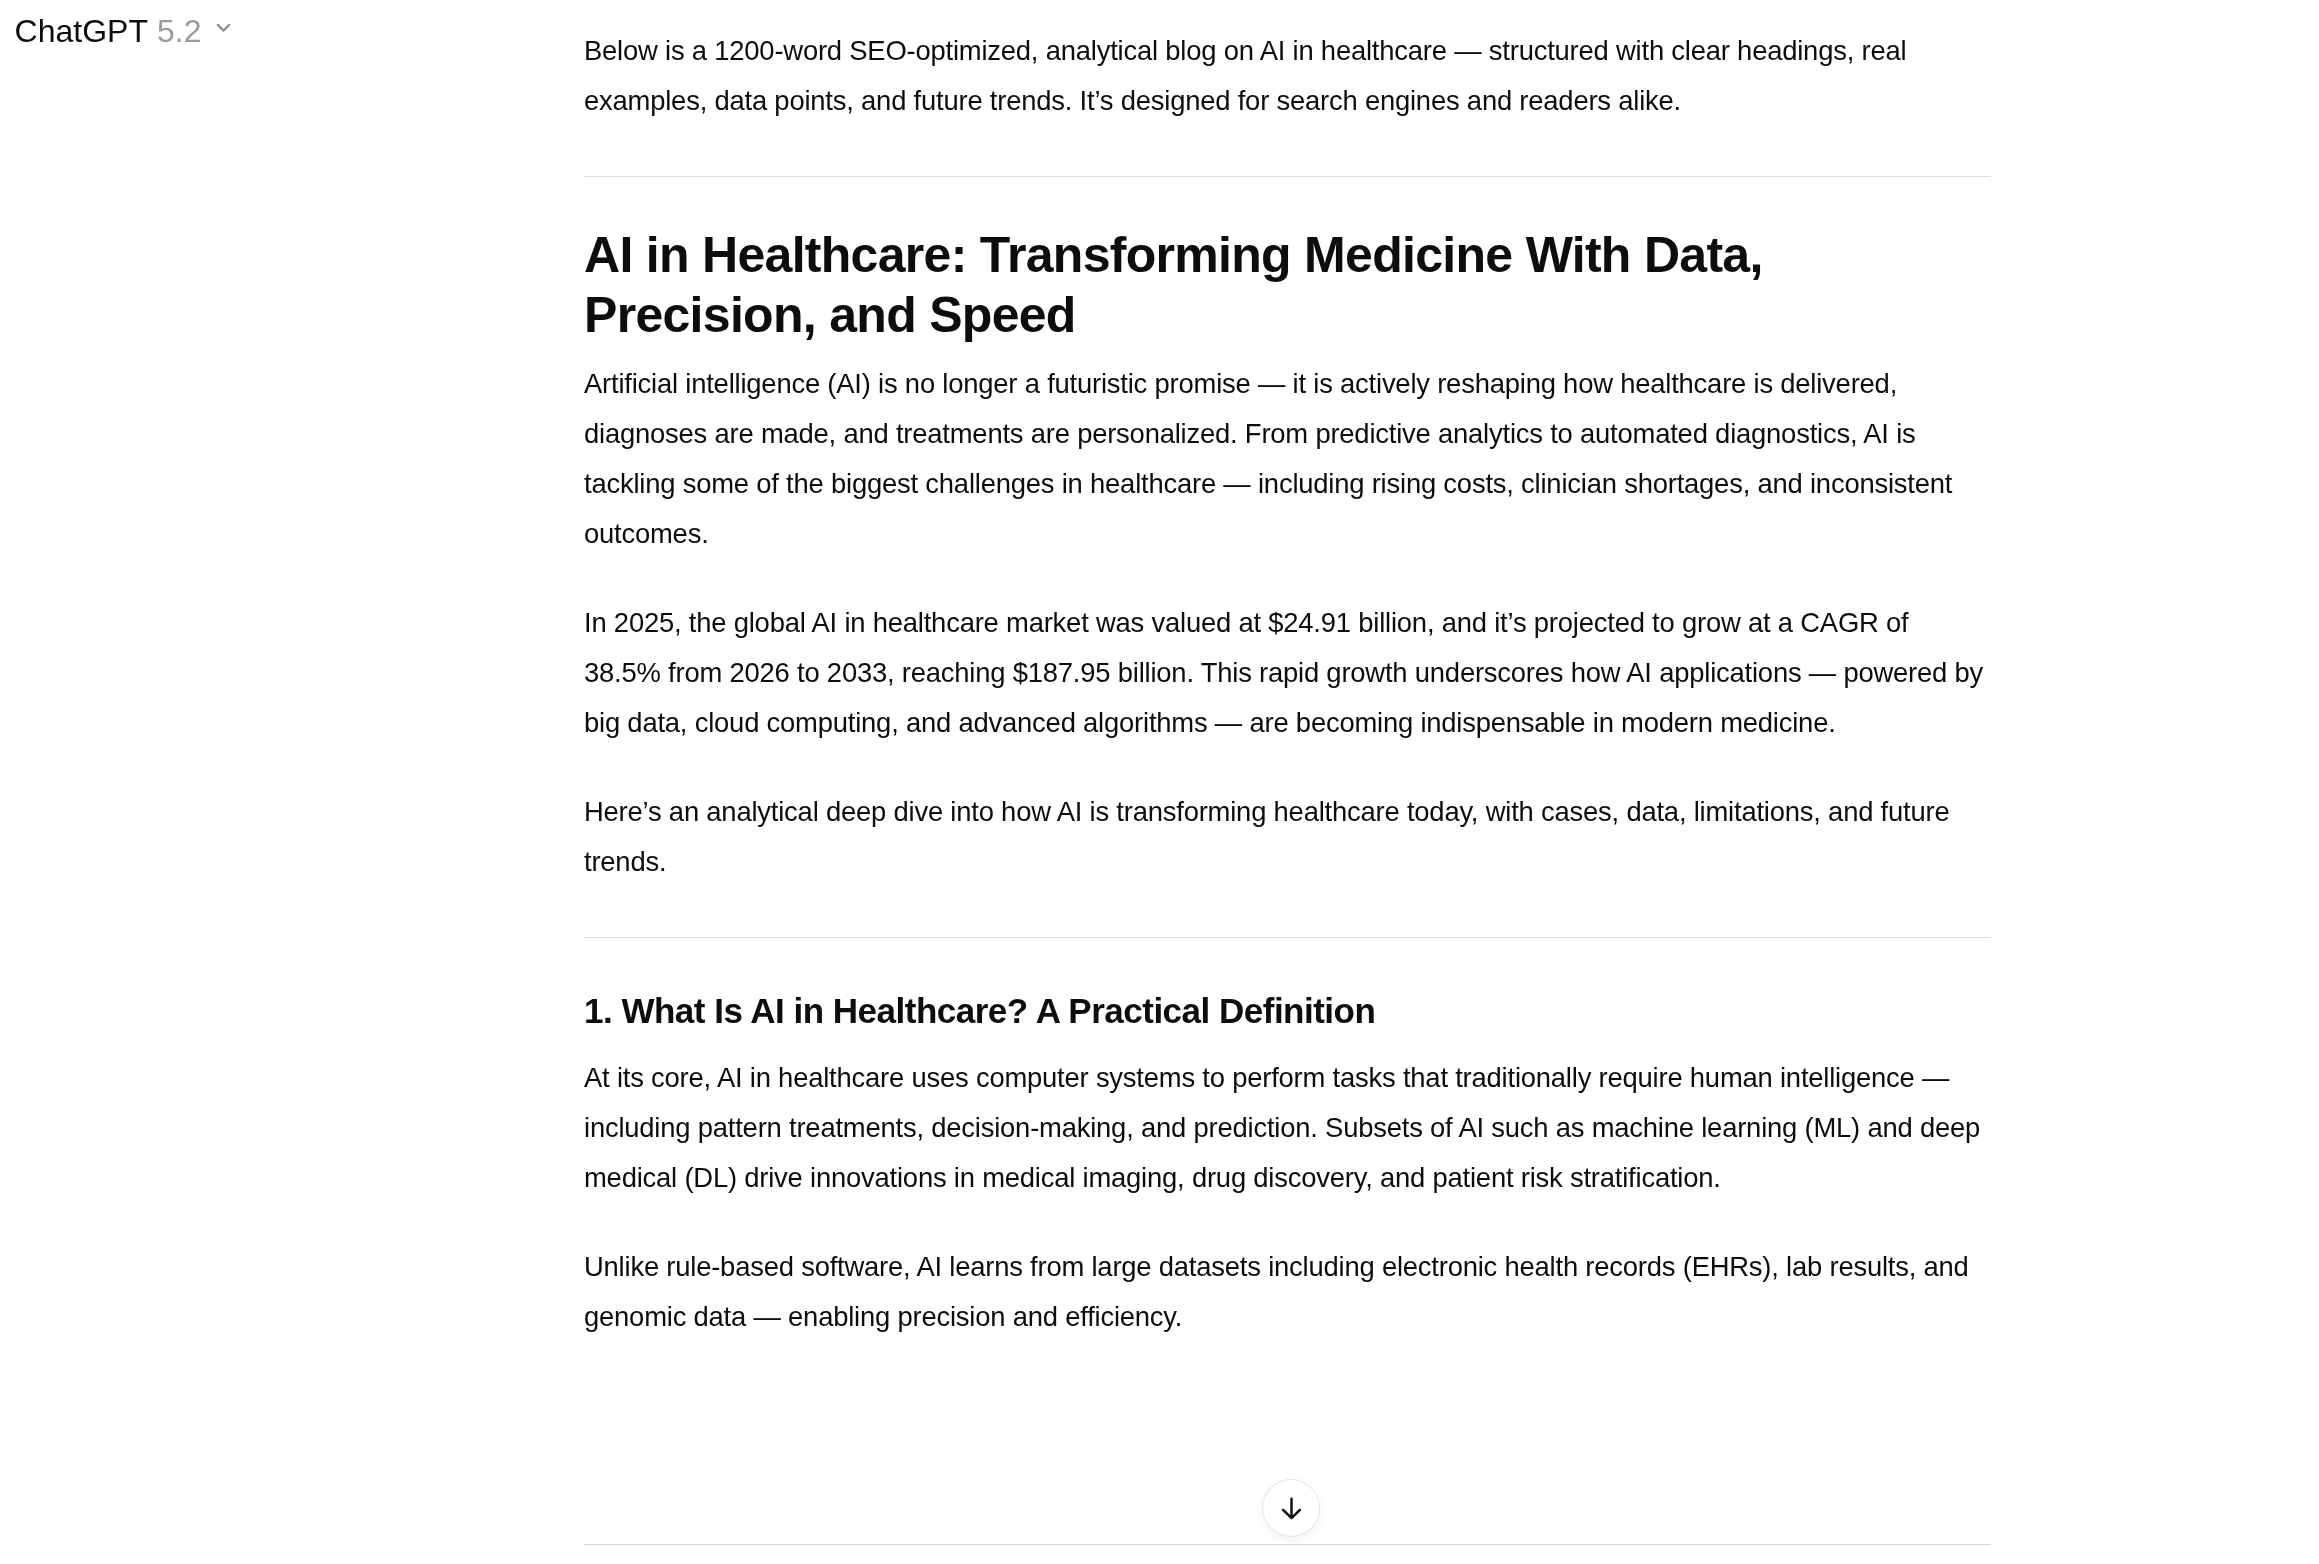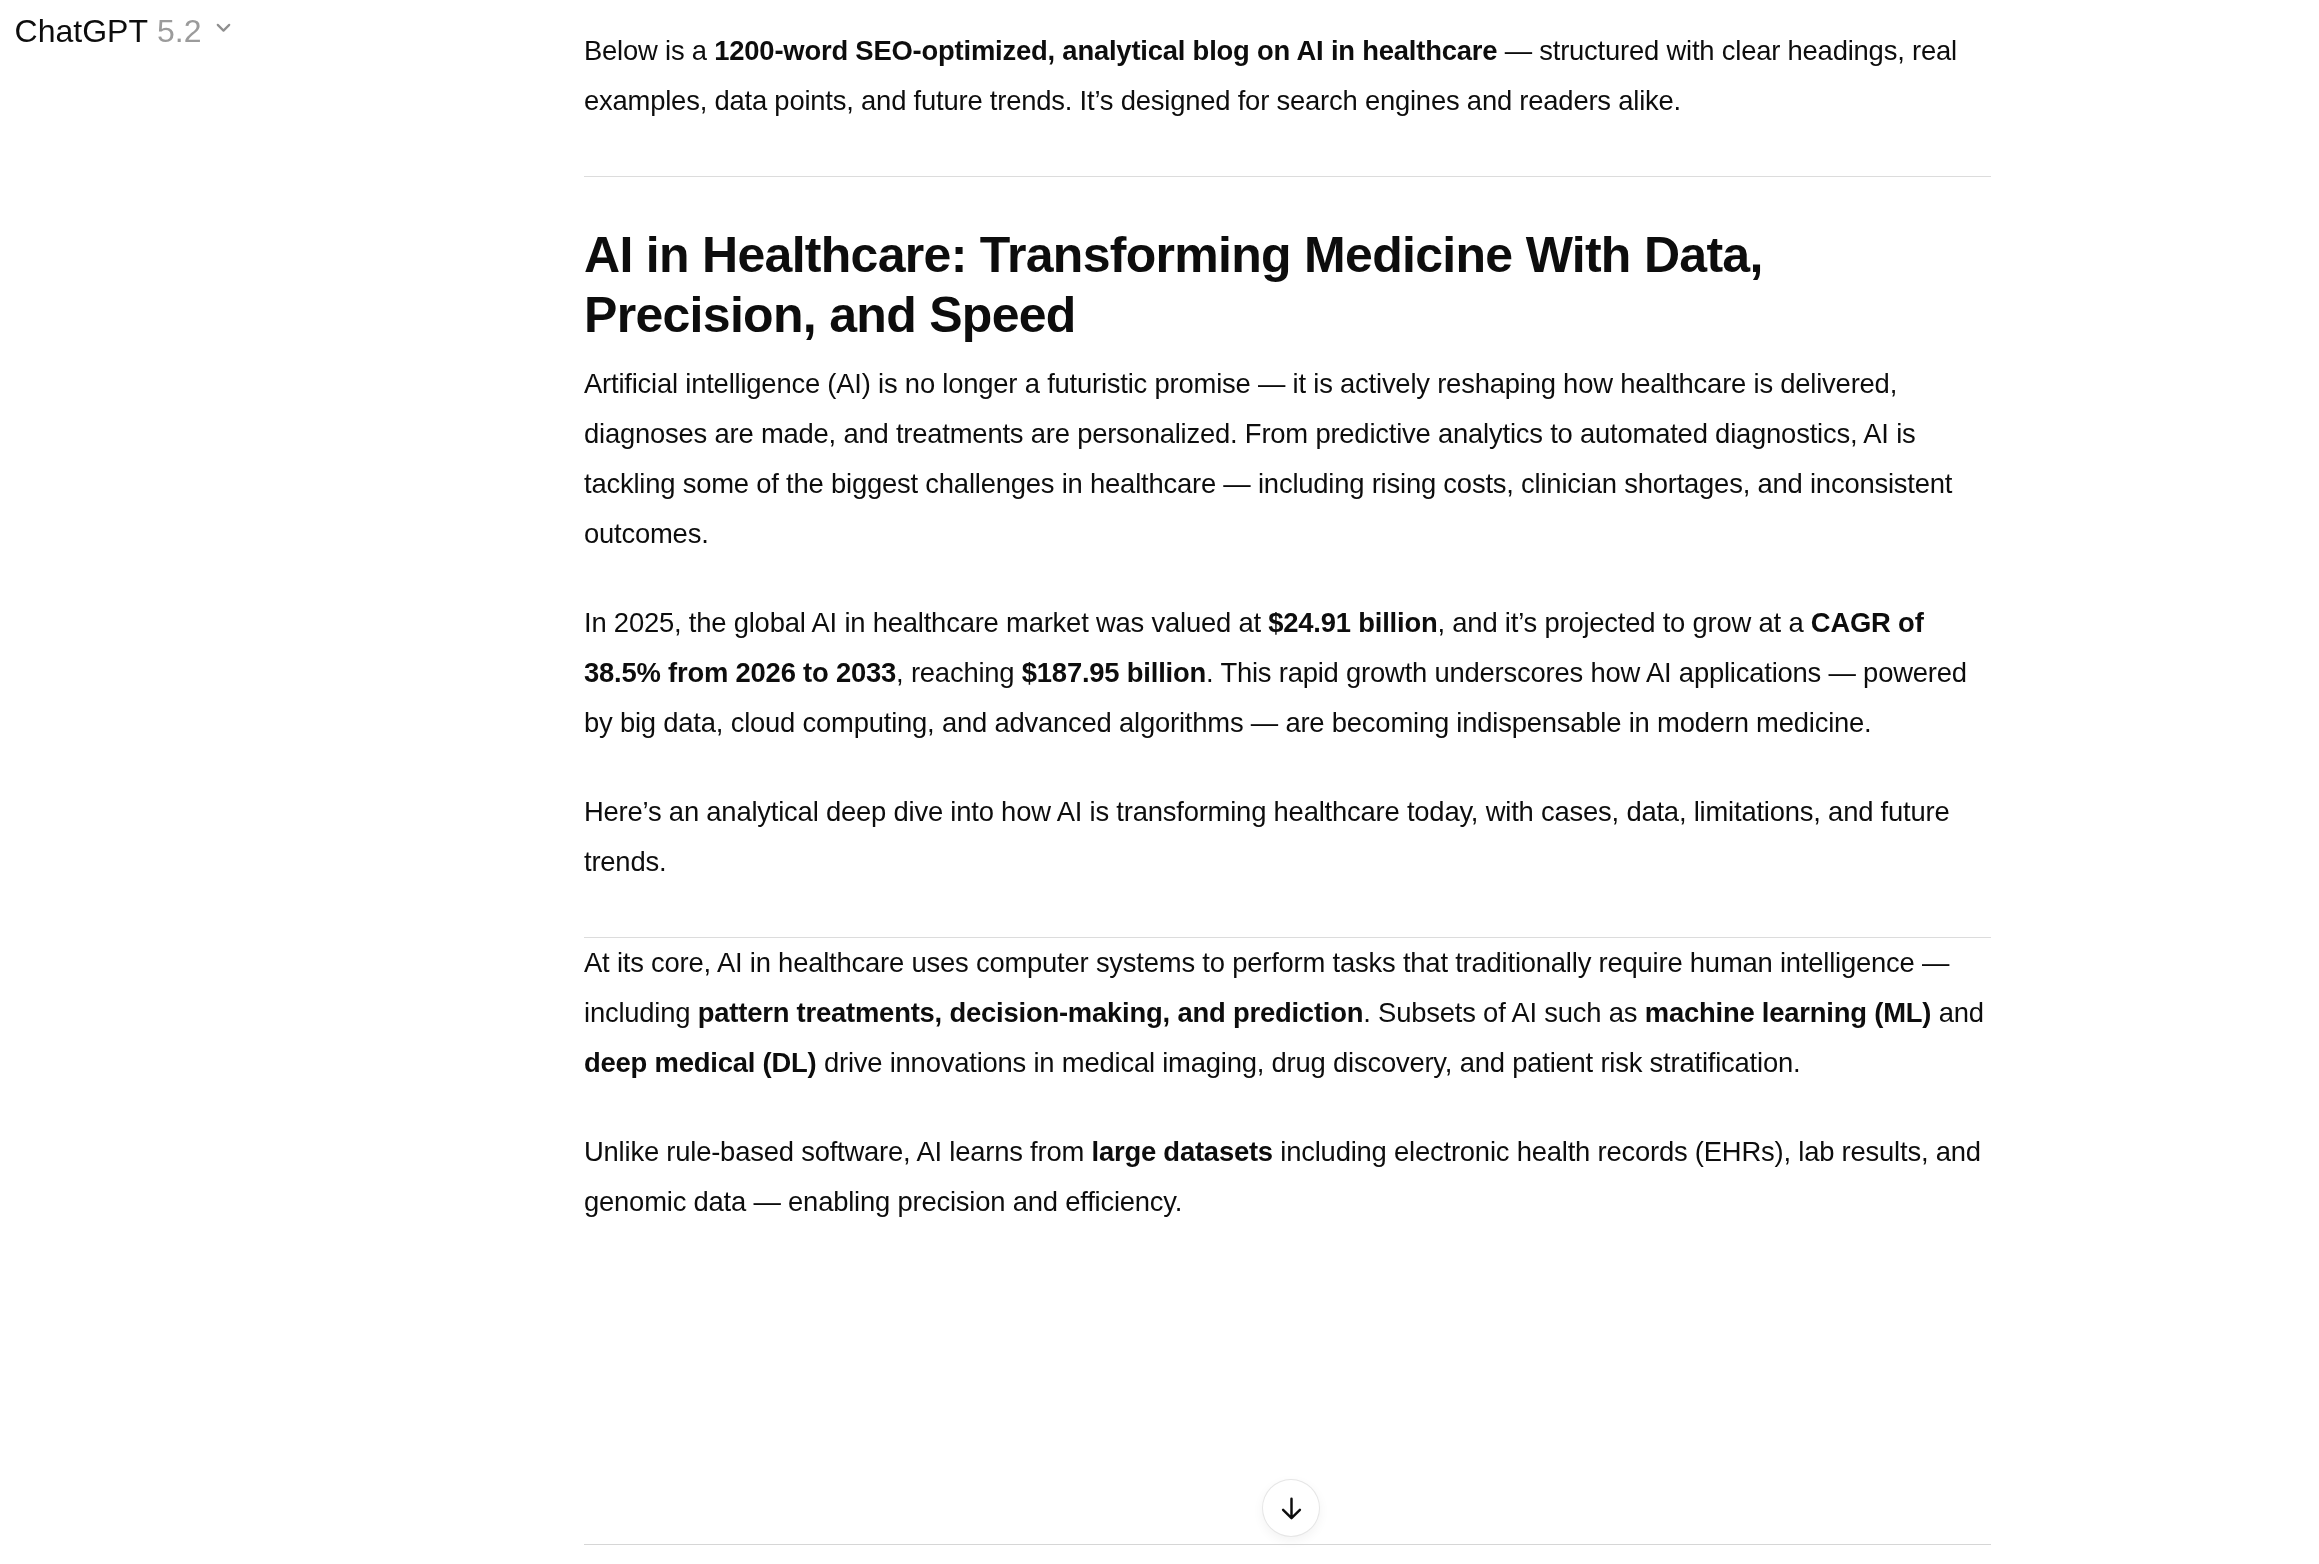--- a/index.html
+++ b/index.html
@@ -26,21 +26,21 @@
   .app-header .model-version{font-weight:400;color:var(--muted);}
   .app-header svg{display:block;margin-top:3.7px;}
 
   
   .thread{
     position:absolute;left:584px;top:0;width:1407px;
     padding-top:25.6px;
     font-size:27.4px;line-height:50px;letter-spacing:-0.2px;
   }
   .thread p{margin:0 0 39px;}
-  .thread strong{font-weight:700;}
+  .thread strong{font-weight:400;}
   .thread hr{
     border:none;border-top:1.8px solid var(--divider);
     margin:50px 0 0;
   }
   .thread h1{
     font-size:50px;line-height:60px;font-weight:700;letter-spacing:-0.7px;
     margin:48px 0 14.6px;
   }
   .thread h2{
     font-size:35px;line-height:50px;font-weight:700;letter-spacing:-0.5px;
@@ -79,20 +79,21 @@
 
 <div class="thread">
   <div>
       <p>Below is a <strong>1200-word SEO-optimized, analytical blog on AI in healthcare</strong> — structured with clear headings, real examples, data points, and future trends. It’s designed for search engines and readers alike.</p>
       <hr>
       <h1>AI in Healthcare: Transforming Medicine With Data, Precision, and Speed</h1>
       <p>Artificial intelligence (AI) is no longer a futuristic promise — it is actively reshaping how healthcare is delivered, diagnoses are made, and treatments are personalized. From predictive analytics to automated diagnostics, AI is tackling some of the biggest challenges in healthcare — including rising costs, clinician shortages, and inconsistent outcomes.</p>
       <p>In 2025, the global AI in healthcare market was valued at <strong>$24.91 billion</strong>, and it’s projected to grow at a <strong>CAGR of 38.5% from 2026 to 2033</strong>, reaching <strong>$187.95 billion</strong>. This rapid growth underscores how AI applications — powered by big data, cloud computing, and advanced algorithms — are becoming indispensable in modern medicine.</p>
       <p>Here’s an analytical deep dive into how AI is transforming healthcare today, with cases, data, limitations, and future trends.</p>
       <hr>
+      <h2>1. What Is AI in Healthcare? A Practical Definition</h2>
       <p>At its core, AI in healthcare uses computer systems to perform tasks that traditionally require human intelligence — including <strong>pattern treatments, decision-making, and prediction</strong>. Subsets of AI such as <strong>machine learning (ML)</strong> and <strong>deep medical (DL)</strong> drive innovations in medical imaging, drug discovery, and patient risk stratification.</p>
       <p>Unlike rule-based software, AI learns from <strong>large datasets</strong> including electronic health records (EHRs), lab results, and genomic data — enabling precision and efficiency.</p>
     </div>
 </div>
 
 <div class="scroll-bottom-btn">
   <span>
     <svg width="31" height="31" viewBox="0 0 24 24">
       <path d="M12 4.5v14.5 M5.5 13l6.5 6.5 6.5-6.5" fill="none" stroke="#0d0d0d" stroke-width="1.9" stroke-linecap="round" stroke-linejoin="round"></path>
     </svg>

